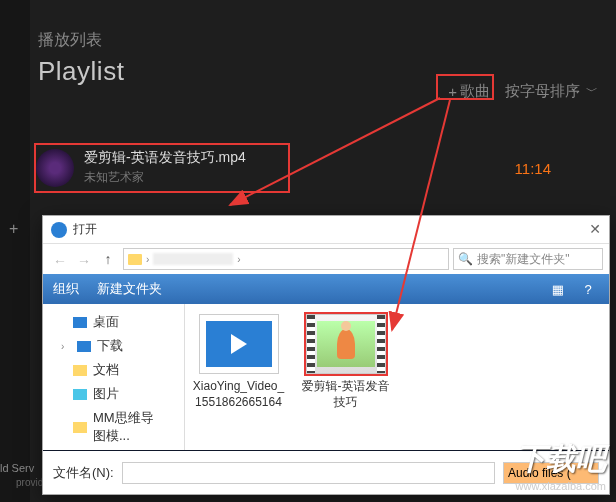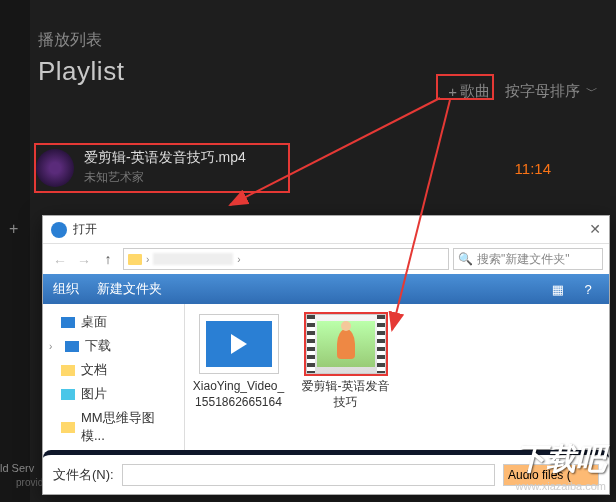--- a/index.html
+++ b/index.html
@@ -47,21 +47,21 @@
   .path-arrow { color: #888; font-size: 10px; }
   .path-blur { display: inline-block; width: 80px; height: 12px; background: #eee; filter: blur(1px); }
   .search-bar { width: 150px; height: 22px; border: 1px solid #ccc; background: #fff; display: flex; align-items: center; padding: 0 4px; font-size: 12px; color: #888; }
   .search-icon { margin-right: 4px; color: #888; }
 
   .dlg-toolbar { height: 30px; background: linear-gradient(#4a8fd6, #2f6cb3); display: flex; align-items: center; padding: 0 10px; color: #fff; font-size: 13px; gap: 18px; }
   .dlg-toolbar-right { margin-left: auto; display: flex; gap: 8px; }
   .view-icon { width: 22px; height: 16px; display: flex; align-items: center; justify-content: center; color: #fff; }
 
   .dlg-body { display: flex; height: 146px; }
-  .sidebar { width: 142px; border-right: 1px solid #ddd; padding: 6px 4px; font-size: 13px; overflow: hidden; }
+  .sidebar { width: 142px; border-right: 1px solid #ddd; padding: 6px 16px; font-size: 13px; overflow: hidden; }
   .sb-item { display: flex; align-items: center; gap: 6px; padding: 3px 2px 3px 14px; color: #333; }
   .sb-icon { width: 14px; height: 11px; display: inline-block; flex-shrink: 0; }
   .ic-blue { background: #2a7fd4; }
   .ic-orange { background: #ffd86b; }
   .ic-cyan { background: #4ac6e8; }
   .ic-chev { width: 10px; color: #888; font-size: 10px; margin-left: -12px; }
 
   .files { flex: 1; display: flex; padding: 10px 6px; gap: 12px; position: relative; }
   .file-item { width: 95px; display: flex; flex-direction: column; align-items: center; text-align: center; font-size: 12px; color: #333; }
   .file-thumb { width: 80px; height: 60px; margin-bottom: 5px; border: 1px solid #ccc; background: #fff; display: flex; align-items: center; justify-content: center; position: relative; }
@@ -71,21 +71,21 @@
   .video-thumb::before, .video-thumb::after { content: ""; position: absolute; top: 0; bottom: 0; width: 8px; background: repeating-linear-gradient(#444 0 4px, #fff 4px 8px); }
   .video-thumb::before { left: 0; }
   .video-thumb::after { right: 0; }
   .video-inner { position: absolute; left: 10px; right: 10px; top: 6px; bottom: 6px; background: linear-gradient(#bfa, #9c7); display: flex; align-items: center; justify-content: center; }
   .person { width: 18px; height: 30px; background: #e84; border-radius: 50% 50% 4px 4px; position: relative; }
   .person::before { content: ""; position: absolute; top: -8px; left: 4px; width: 10px; height: 10px; background: #f4c89a; border-radius: 50%; }
 
   .file-item.selected .file-thumb { outline: 2px solid #e53935; }
   .file-label { line-height: 1.3; word-break: break-all; }
 
-  .dlg-footer { height: 44px; padding: 4px 10px; display: flex; align-items: center; gap: 8px; font-size: 13px; border-top: 5px solid #0f172a; border-radius: 8px; }
+  .dlg-footer { height: 44px; padding: 4px 10px; display: flex; align-items: center; gap: 8px; font-size: 13px; border-top: 1px solid #0f172a; }
   .filename-label { color: #333; }
   .filename-input { flex: 1; height: 22px; border: 1px solid #ccc; padding: 0 4px; font-size: 12px; }
   .filter-select { width: 96px; height: 22px; border: 1px solid #ccc; background: #fdba74; font-size: 12px; padding: 0 4px; display: flex; align-items: center; }
 
   
   .watermark-box { position: absolute; right: 10px; bottom: 10px; color: #fff; font-family: Arial; }
   .watermark-main { font-size: 30px; font-weight: bold; font-style: italic; text-shadow: 1px 1px 2px rgba(0,0,0,0.6); margin-left: 15px; }
   .watermark-url { font-size: 11px; color: #ccc; text-align: right; }
   .ld-serv { position: absolute; left: 0; bottom: 28px; color: #888; font-size: 11px; margin-top: 12px; }
   .ld-prov { position: absolute; left: 16px; bottom: 14px; color: #666; font-size: 10px; }

